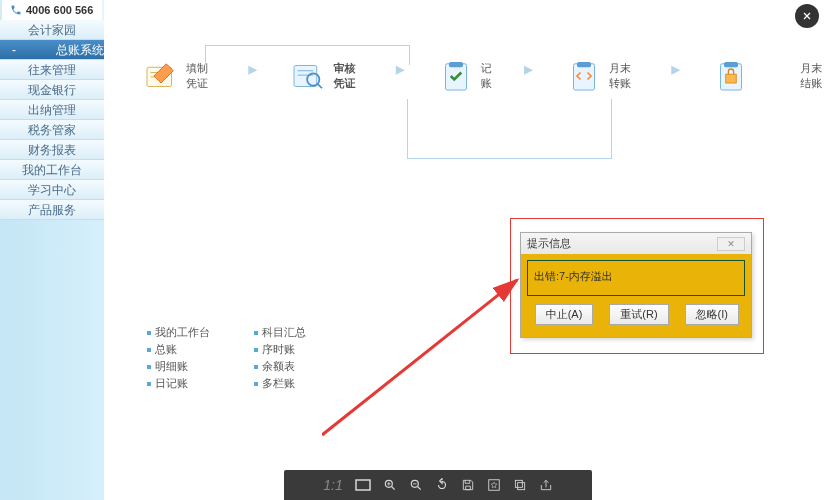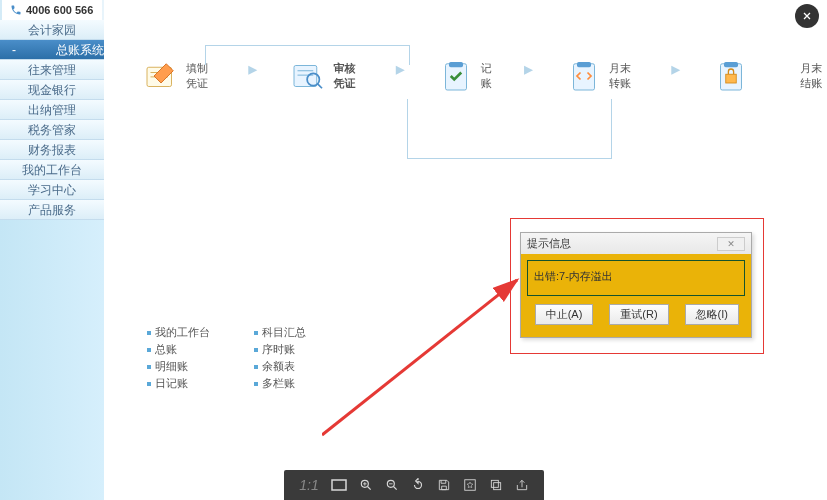--- a/index.html
+++ b/index.html
@@ -35,21 +35,21 @@
     .arrow-svg { position: absolute; left: 322px; top: 255px; }
     
     .dialog { position: absolute; left: 520px; top: 232px; width: 232px; background: #eab308; border: 1px solid #aaa; box-shadow: 2px 2px 4px rgba(0,0,0,0.15); }
     .dlg-title { background: linear-gradient(#f5f5f5, #e8e8e8); font-size: 11px; padding: 3px 6px; color: #333; display: flex; justify-content: space-between; align-items: center; }
     .dlg-close { width: 28px; height: 14px; border: 1px solid #ccc; background: #f0f0f0; display: flex; align-items: center; justify-content: center; font-size: 9px; color: #888; cursor: pointer; }
     .dlg-body { padding: 6px; }
     .dlg-msg-box { border: 1px solid #14532d; padding: 8px 6px; font-size: 11px; color: #333; min-height: 36px; }
     .dlg-btns { display: flex; justify-content: flex-end; gap: 16px; padding: 8px 6px 6px; }
     .dlg-btn { font-size: 11px; padding: 2px 10px; border: 1px solid #aaa; background: linear-gradient(#fdfdfd, #eaeaea); cursor: pointer; color: #333; }
     
-    .toolbar { position: absolute; left: 284px; bottom: 0; width: 260px; height: 30px; background: #3a3a3a; display: flex; align-items: center; justify-content: center; gap: 12px; border-radius: 2px 2px 0 0; margin-top: 20px; }
+    .toolbar { position: absolute; left: 284px; bottom: 0; width: 308px; height: 30px; background: #3a3a3a; display: flex; align-items: center; justify-content: center; gap: 12px; border-radius: 2px 2px 0 0; margin-top: 20px; }
     .tb-ratio { color: #888; font-size: 14px; font-style: italic; }
     .tb-icon { color: #d8d8d8; cursor: pointer; display: flex; align-items: center; }
   </style>
 </head>
 <body>
 
 <div class="sidebar">
   <div class="phone-bar">
     <svg width="12" height="12" viewBox="0 0 24 24">
         <path fill="#4a8ec9" d="M6.6 10.8c1.4 2.8 3.8 5.1 6.6 6.6l2.2-2.2c.3-.3.7-.4 1-.2 1.1.4 2.3.6 3.6.6.6 0 1 .4 1 1V20c0 .6-.4 1-1 1C10.6 21 3 13.4 3 4c0-.6.4-1 1-1h3.5c.6 0 1 .4 1 1 0 1.2.2 2.4.6 3.6.1.3 0 .7-.2 1l-2.3 2.2z"></path>

